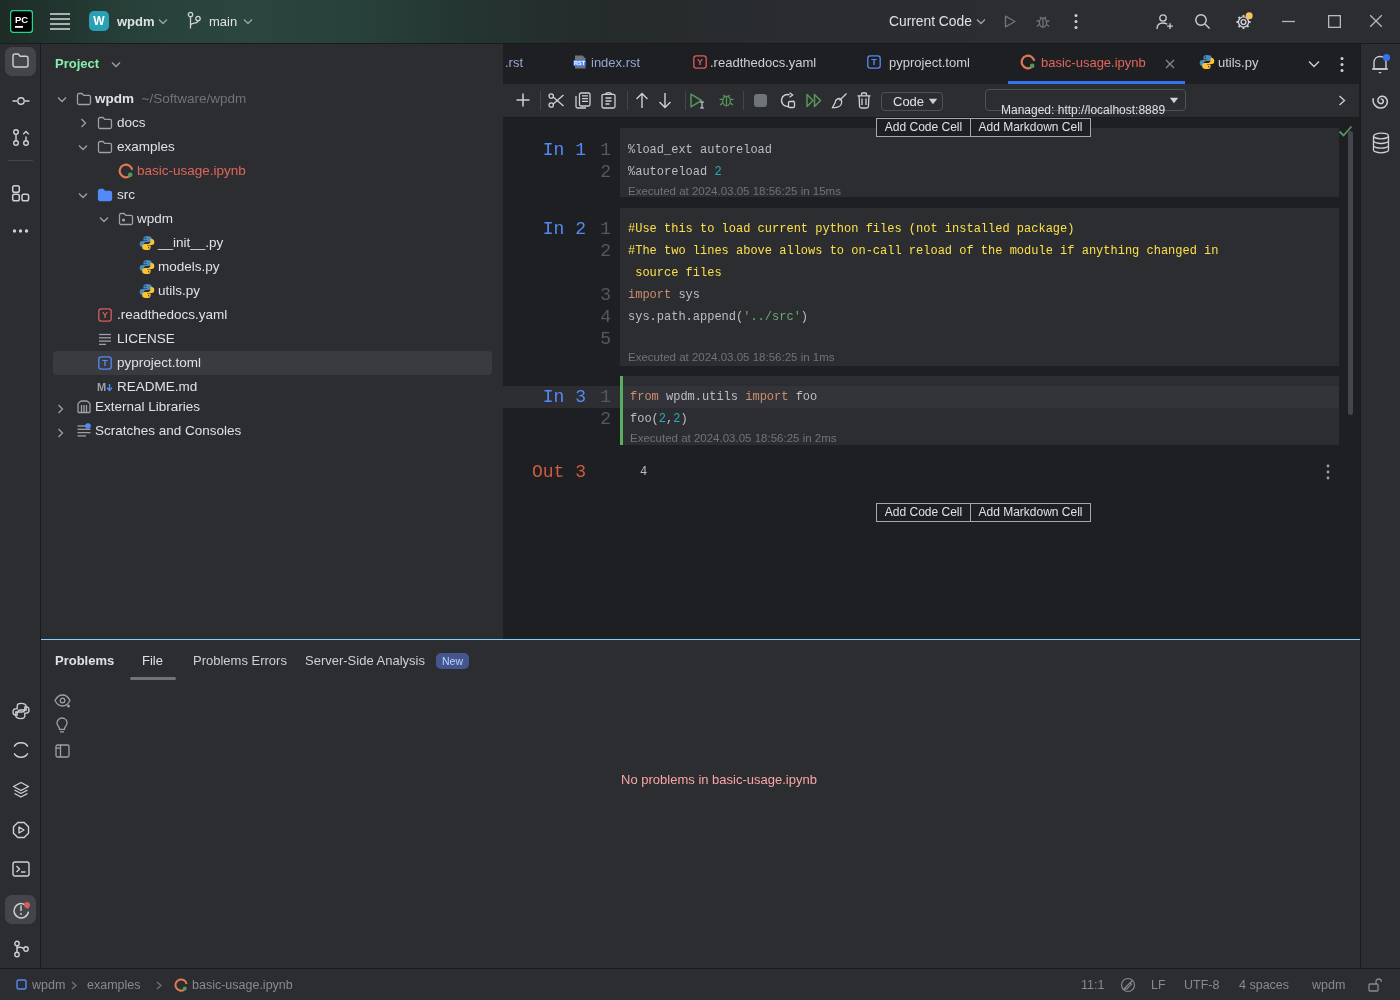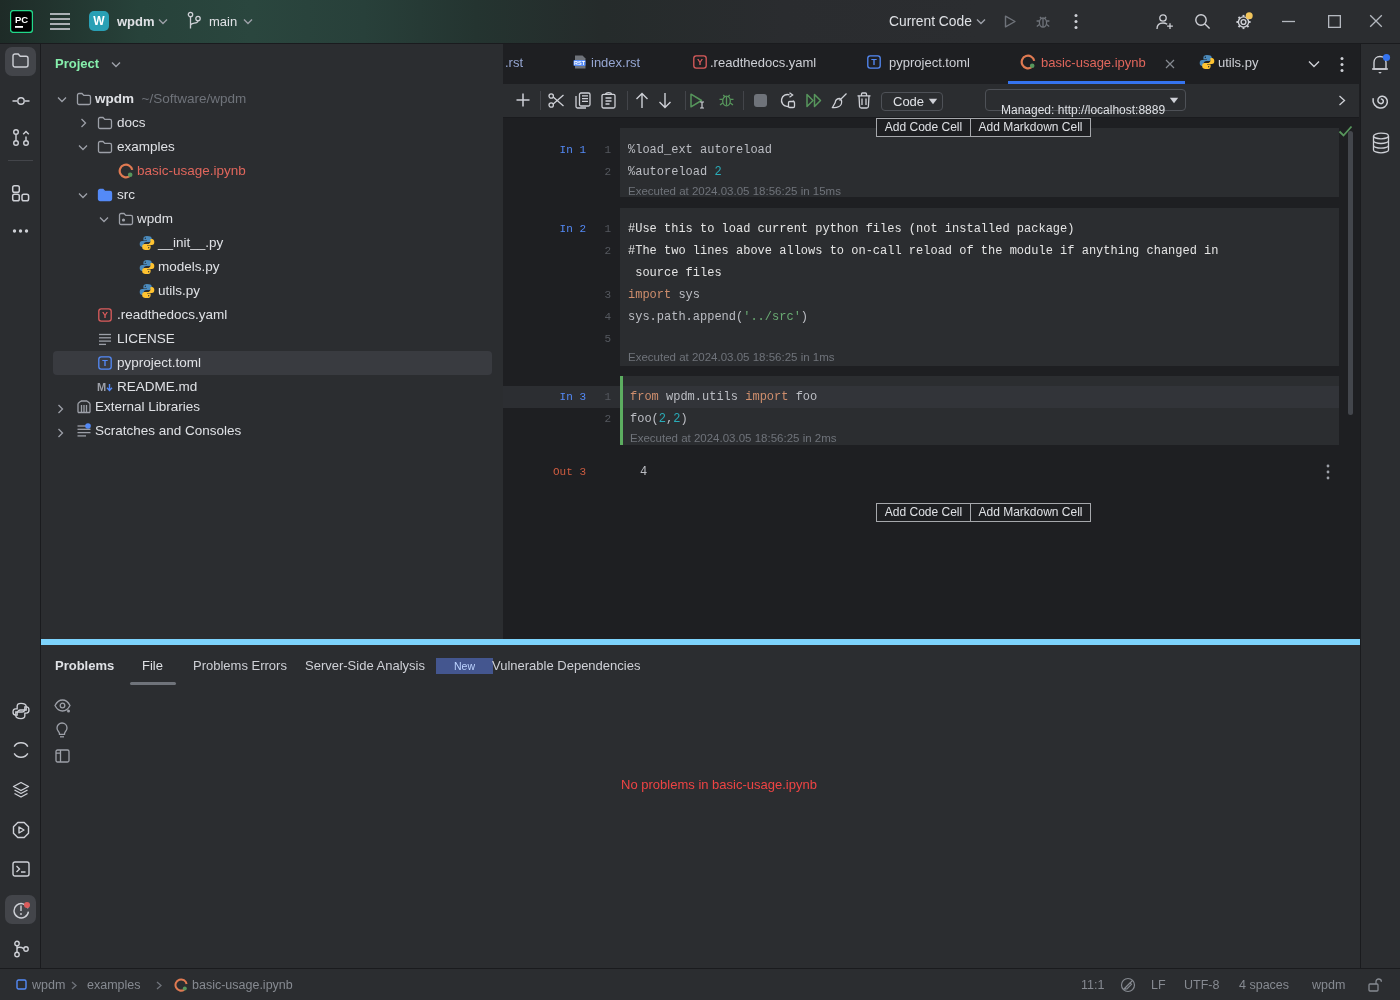--- a/index.html
+++ b/index.html
@@ -18,36 +18,36 @@
   .tpath{color:#6F737A;}
   
   #tabbar{left:503px;top:44px;width:856px;height:40px;background:#1E1F22;text-align:center;}
   .tab{position:absolute;top:0;height:40px;line-height:37px;font-size:13px;color:#CED0D6;white-space:nowrap;}
   
   #ntoolbar{left:503px;top:84px;width:856px;height:33px;background:#2B2D30;border-bottom:1px solid #1A1B1E;}
   
   #editor{left:503px;top:118px;width:856px;height:521px;background:#1E1F22;}
   .cell{position:absolute;left:117px;width:719px;background:#2B2D30;}
   .code{font-family:"Liberation Mono",monospace;font-size:12px;line-height:22px;color:#BCBEC4;white-space:pre;}
-  .gut{position:absolute;font-family:"Liberation Mono",monospace;font-size:11px;line-height:22px;text-align:right;white-space:pre;}
+  .gut{position:absolute;font-family:"Liberation Mono",monospace;font-size:18px;line-height:22px;text-align:right;white-space:pre;}
   .inlab{color:#548AF7;}
   .outlab{color:#CC5B40;}
   .lnum{color:#55585F;}
   .exec{font-size:11.5px;color:#6F737A;font-family:"Liberation Sans",sans-serif;line-height:15px;}
   .kw{color:#CF8E6D;}
   .str{color:#6AAB73;}
   .num{color:#2AACB8;}
-  .com{color:#e5e5e5;}
+  .com{color:#fde047;}
   .addbtns{position:absolute;display:flex;}
    .addbtn{height:17px;line-height:17px;border:1px solid #A6A8AC;background:#1E1F22;color:#DFE1E5;
     font-size:12px;text-align:center;white-space:nowrap;}
   
   #rightstrip{left:1360px;top:44px;width:40px;height:924px;background:#2B2D30;border-left:1px solid #1A1B1E;}
   
-  #bottom{left:41px;top:639px;width:1319px;height:329px;background:#2B2D30;border-top:6px solid #7dd3fc;}
+  #bottom{left:41px;top:639px;width:1319px;height:329px;background:#2B2D30;border-top:1px solid #7dd3fc;}
   .btab{position:absolute;top:0;height:42px;line-height:42px;font-size:13px;color:#DFE1E5;white-space:nowrap;}
   
   #statusbar{left:0;top:968px;width:1400px;height:32px;background:#2B2D30;border-top:1px solid #1A1B1E;}
   .sb{position:absolute;top:0;height:32px;line-height:32px;font-size:12.5px;color:#868A91;white-space:nowrap;}
   svg{display:block;}
 </style></head>
 <body>
 <div id="app">
   <div class="abs" id="titlebar">
 
@@ -606,23 +606,22 @@
         <path d="M2.5 13.4 C2.5 14.9 5.9 16.2 10 16.2 C14.1 16.2 17.5 14.9 17.5 13.4"></path>
       </g>
     </svg>
   </div>
   <div class="abs" id="bottom">
     <div class="btab" style="left:14px;font-weight:bold;">Problems</div>
     <div class="btab" style="left:101px;">File</div>
     <div class="abs" style="left:89px;top:37px;width:46px;height:3px;border-radius:2px;background:#6F737A;"></div>
     <div class="btab" style="left:152px;color:#CED0D6;">Problems Errors</div>
     <div class="btab" style="left:264px;color:#CED0D6;">Server-Side Analysis</div>
-    <div class="abs" style="left:395px;top:13px;width:57px;height:16px;border-radius:0;background:#44568F;
+    <div class="abs" style="left:395px;top:13px;width:33px;height:16px;border-radius:5px;background:#44568F;
       color:#BDD4FF;font-size:10.5px;line-height:16px;text-align:center;">New</div>
-    <div class="btab" style="left:451px;color:#CED0D6;">Vulnerable Dependencies</div>
 
     <svg class="abs" style="left:13px;top:53px" width="17" height="15" viewBox="0 0 17 15">
       <g stroke="#9DA0A8" stroke-width="1.3" fill="none">
         <path d="M1 7.5 C2.8 4 5.4 2 8.5 2 C11.6 2 14.2 4 16 7.5 C14.2 11 11.6 13 8.5 13 C5.4 13 2.8 11 1 7.5 Z"></path>
         <circle cx="8.5" cy="7.5" r="2.3"></circle>
       </g>
       <circle cx="14.5" cy="13" r="1.5" fill="#9DA0A8"></circle>
     </svg>
     <svg class="abs" style="left:14px;top:77px" width="14" height="16" viewBox="0 0 14 16">
       <g stroke="#9DA0A8" stroke-width="1.3" fill="none">
@@ -630,21 +629,21 @@
         <path d="M5 14.8 H9"></path>
       </g>
     </svg>
     <svg class="abs" style="left:14px;top:104px" width="15" height="14" viewBox="0 0 15 14">
       <g stroke="#9DA0A8" stroke-width="1.3" fill="none">
         <rect x="1" y="1" width="13" height="12" rx="1.5"></rect>
         <path d="M5.5 1 V13 M1 4.2 H5.5"></path>
       </g>
     </svg>
     <div class="abs" style="left:0;top:132px;width:1319px;text-align:center;padding-left:37px;box-sizing:border-box;
-      font-size:13px;color:#ef4444;">No problems in basic-usage.ipynb</div>
+      font-size:13px;color:#fca5a5;">No problems in basic-usage.ipynb</div>
   </div>
   <div class="abs" id="statusbar">
     <svg class="abs" style="left:16px;top:10px" width="11" height="11" viewBox="0 0 11 11">
       <rect x="1" y="1" width="9" height="9" rx="1.5" fill="none" stroke="#548AF7" stroke-width="1.4"></rect>
     </svg>
     <div class="sb" style="left:32px;">wpdm</div>
     <svg class="abs" style="left:71px;top:12px" width="6" height="9" viewBox="0 0 6 9">
         <path d="M1 1 L5 4.5 L1 8" stroke="#6F737A" stroke-width="1.3" fill="none"></path>
       </svg>
     <div class="sb" style="left:87px;">examples</div>

